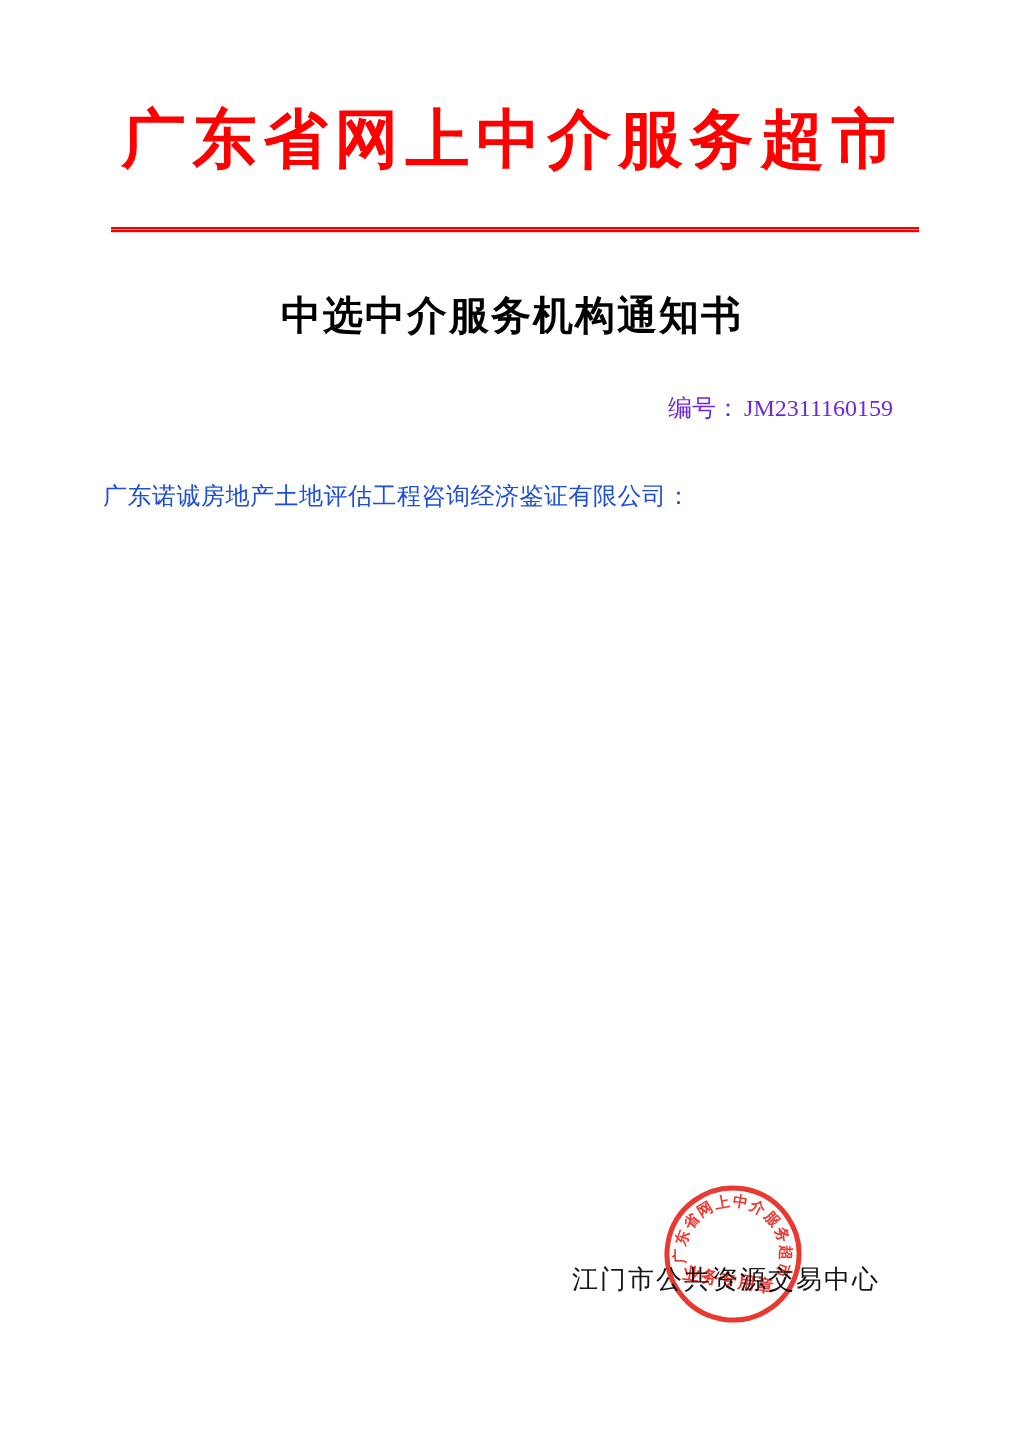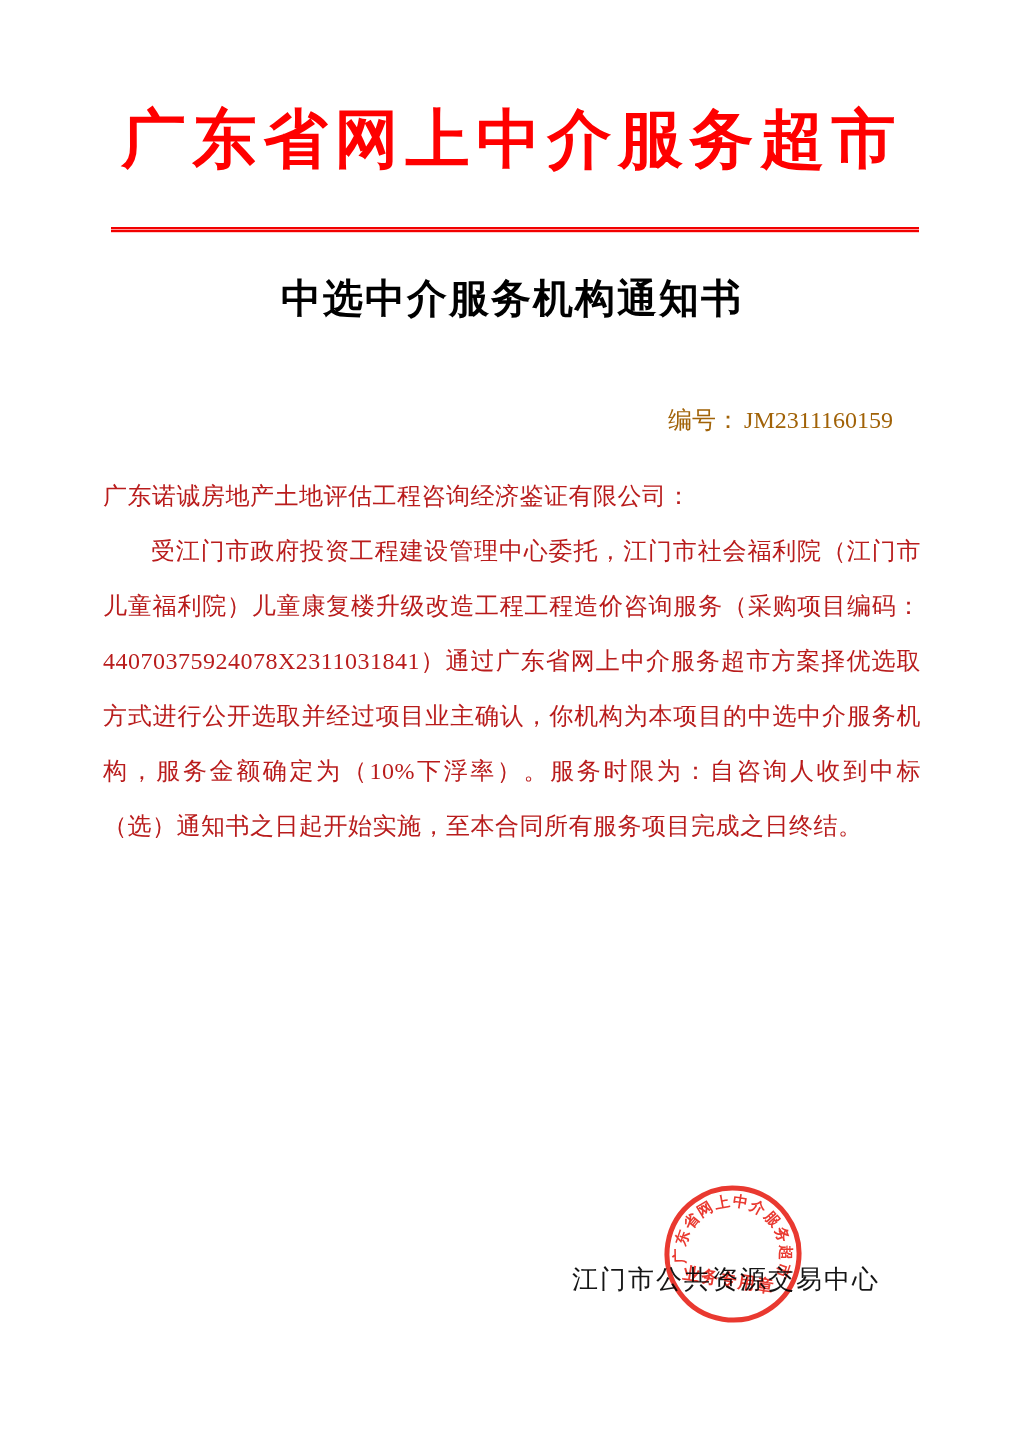--- a/index.html
+++ b/index.html
@@ -31,45 +31,45 @@
     background: linear-gradient(
       to bottom,
       #f20000 0%, #f20000 36%,
       #ff9e9e 36%, #ff9e9e 50%,
       #f20000 50%, #f20000 78%,
       #ffb8b8 78%, #ffd6d6 100%
     );
   }
   .doc-title {
     position: absolute;
-    top: 259px; left: 0; right: 0;
+    top: 276px; left: 0; right: 0;
     text-align: center;
     font-size: 40px;
     font-weight: bold;
     letter-spacing: 2px;
     color: #000000;
     white-space: nowrap;
   }
   .ref-line {
     position: absolute;
-    top: 392px; right: 131px;
+    top: 380px; right: 131px;
     font-size: 24px;
-    color: #a16207;
+    color: #6d28d9;
     white-space: nowrap;
   }
   .ref-line .ref-number { margin-left: 4px; }
   .body-text {
     position: absolute;
     top: 457px; left: 103px;
     width: 818px;
     font-size: 24px;
     line-height: 55px;
     text-align: justify;
     letter-spacing: 0.5px;
-    color: #b91c1c;
+    color: #1d4ed8;
   }
   .body-text p.para { text-indent: 2em; }
   .sig-org {
     position: absolute;
     top: 1250px; right: 144px;
     font-size: 26px;
     letter-spacing: 2px;
     color: #151515;
     white-space: nowrap;
   }
@@ -101,21 +101,20 @@
   <div class="header-rule"></div>
 
   <h1 class="doc-title">中选中介服务机构通知书</h1>
 
   <div class="ref-line">
     <span class="ref-label">编号：</span><span class="ref-number">JM2311160159</span>
   </div>
 
   <div class="body-text">
     <p class="recipient">广东诺诚房地产土地评估工程咨询经济鉴证有限公司：</p>
-    <p class="para">受江门市政府投资工程建设管理中心委托，江门市社会福利院（江门市儿童福利院）儿童康复楼升级改造工程工程造价咨询服务（采购项目编码：44070375924078X2311031841）通过广东省网上中介服务超市方案择优选取方式进行公开选取并经过项目业主确认，你机构为本项目的中选中介服务机构，服务金额确定为（10%下浮率）。服务时限为：自咨询人收到中标（选）通知书之日起开始实施，至本合同所有服务项目完成之日终结。</p>
   </div>
 
   <div class="sig-org">江门市公共资源交易中心</div>
 
 
   <div class="seal">
     <svg viewBox="0 0 150 150" width="150" height="150" aria-hidden="true">
       <circle cx="75" cy="75" r="66" fill="none" stroke="#e8281e" stroke-width="5"></circle>
       <defs>
         <path id="seal-arc" d="M 30,92 A 48,48 0 1 1 120,92" fill="none"></path>

